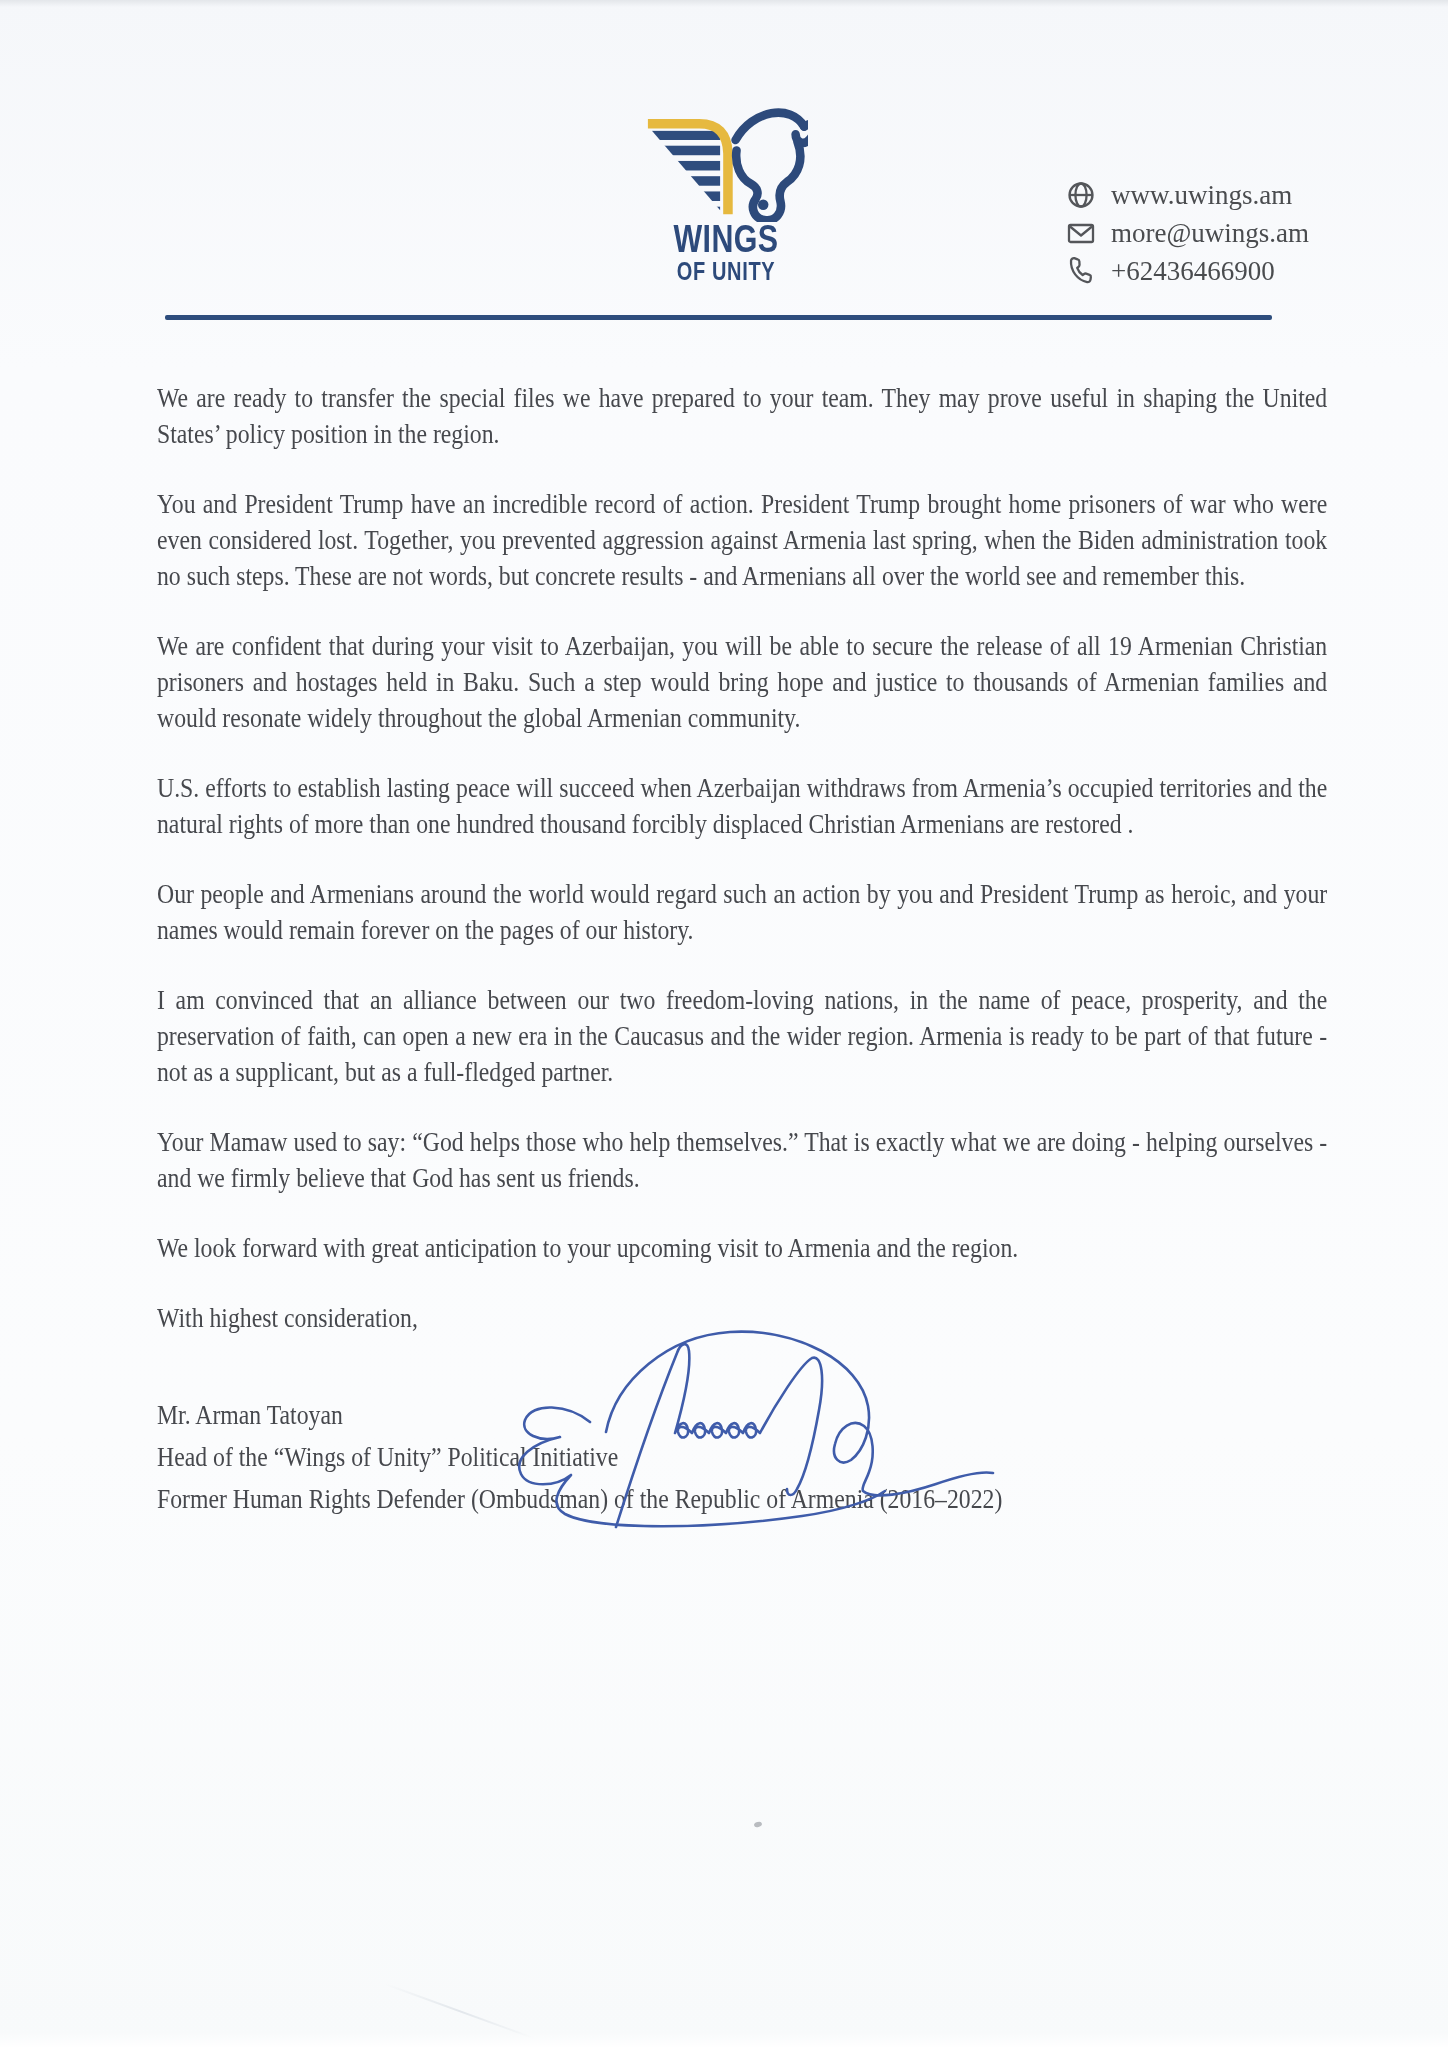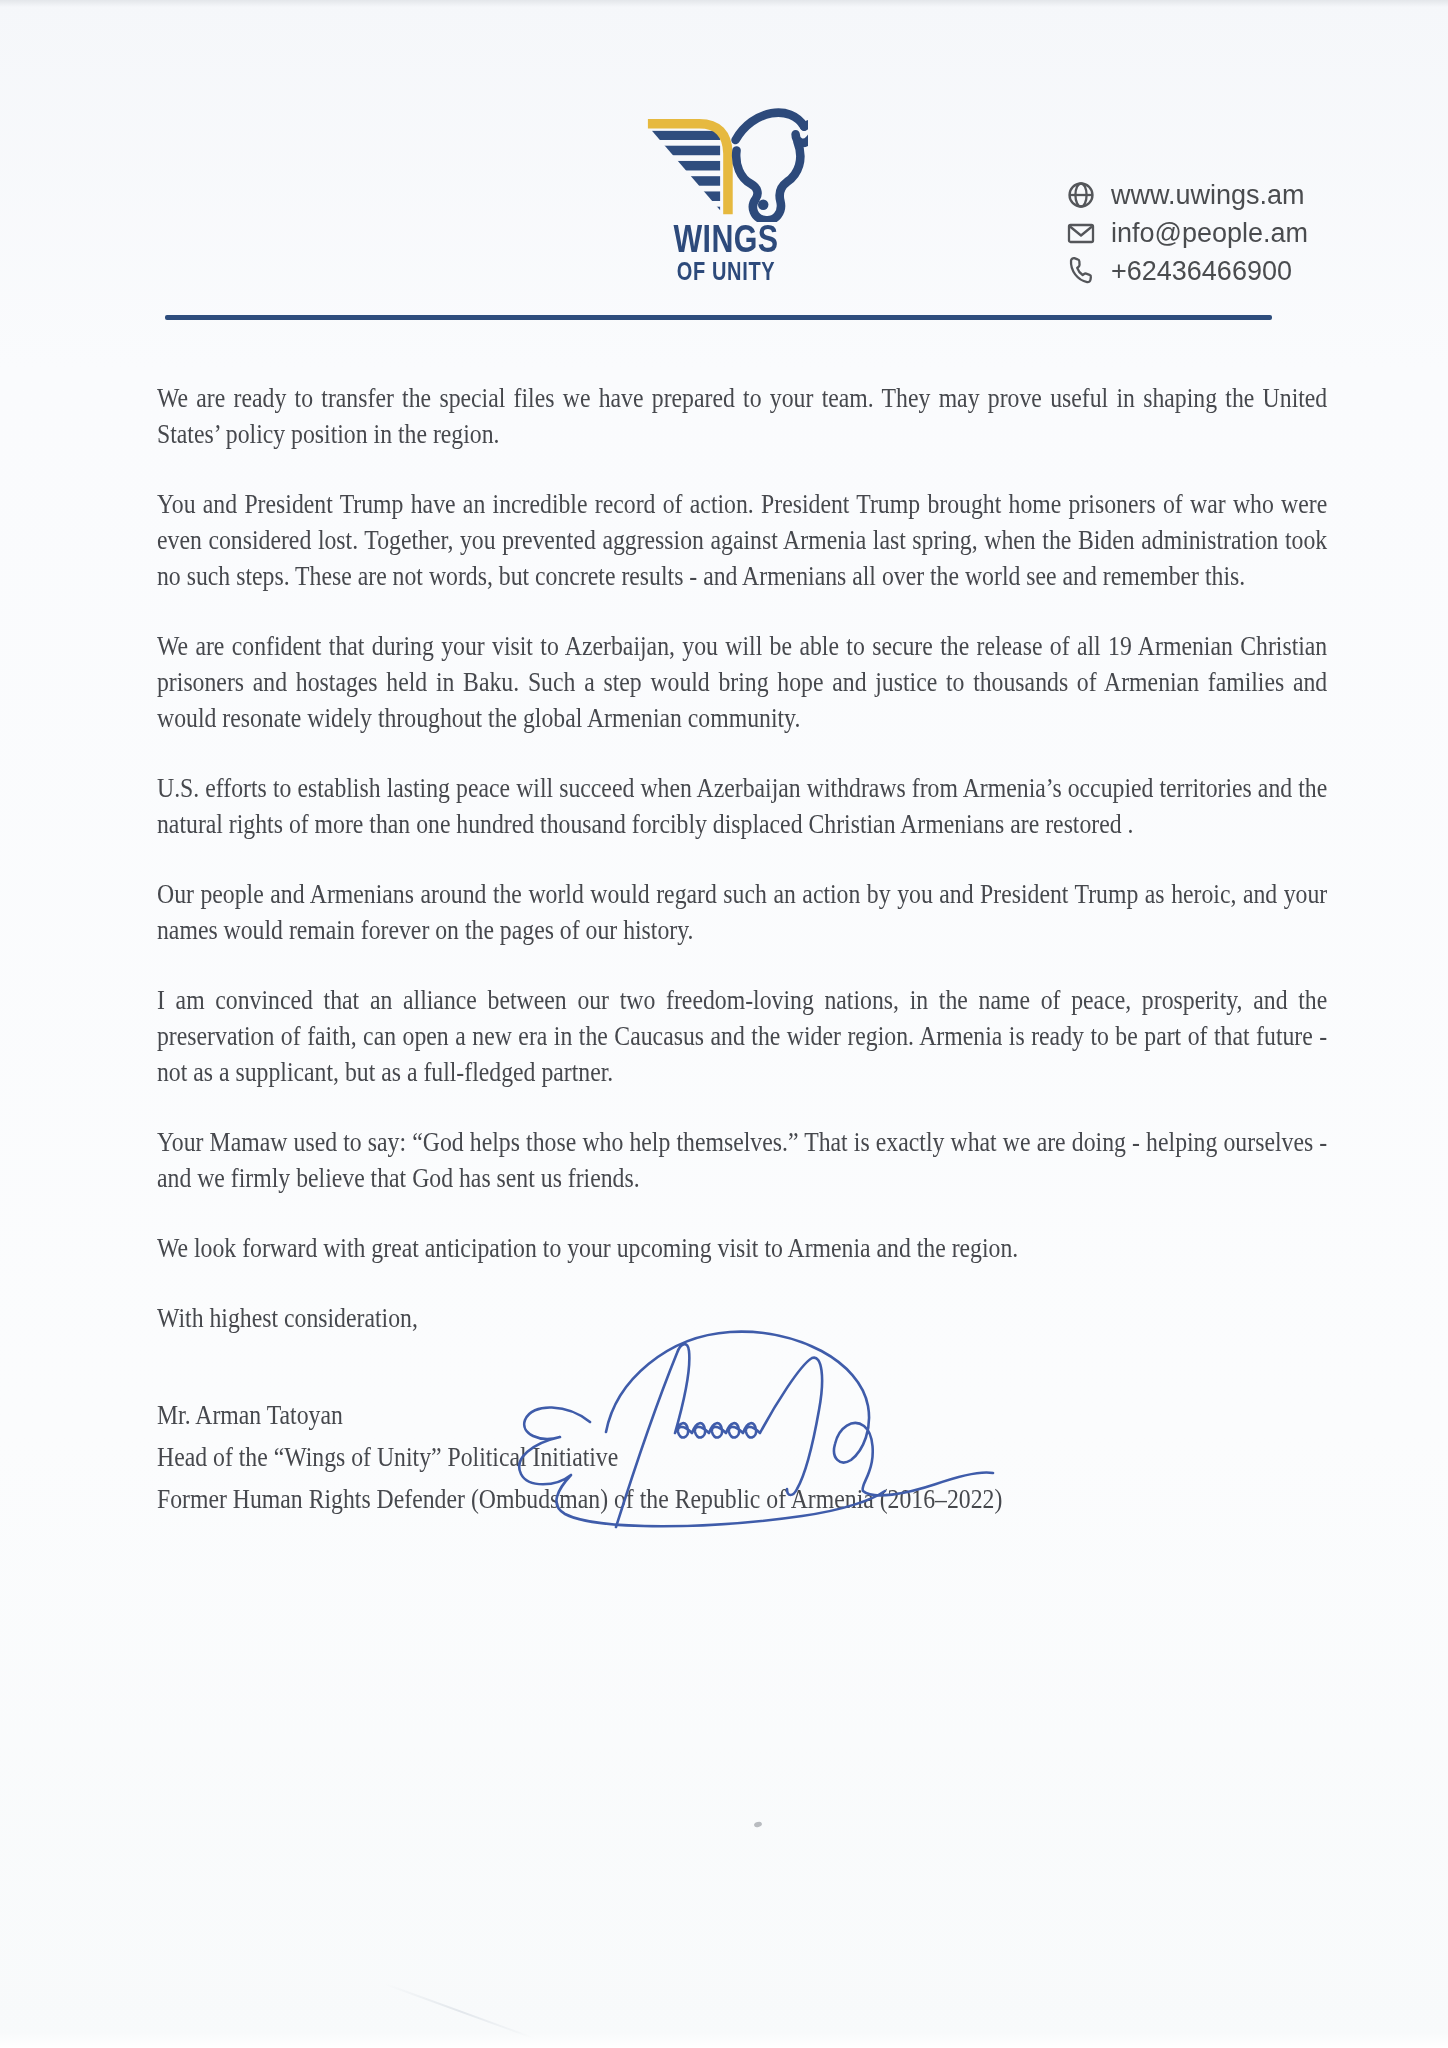--- a/index.html
+++ b/index.html
@@ -20,21 +20,21 @@
     position:absolute;bottom:0;left:0;width:100%;height:16px;
     background:linear-gradient(0deg,#ffffff,rgba(255,255,255,0));
   }
   
   .logo-icon{position:absolute;left:646px;top:98px;width:162px;height:124px;}
   .brand{position:absolute;left:606px;width:240px;text-align:center;
          font-family:"Liberation Sans", sans-serif;font-weight:bold;color:#2d4a7b;}
   .brand-1{top:218px;font-size:38px;letter-spacing:.5px;transform:scaleX(.8);}
   .brand-2{top:257px;font-size:25px;letter-spacing:.8px;transform:scaleX(.8);}
   .contact{position:absolute;left:1064px;top:176px;
-           font-family:Liberation Sans, sans-serif;color:#4a4c4f;font-size:27px;}
+           font-family:Liberation Serif, serif;color:#4a4c4f;font-size:27px;}
   .contact-row{display:flex;align-items:center;height:38px;}
   .contact-row .cicon{width:34px;height:30px;margin-right:13px;flex:0 0 34px;}
   .divider{position:absolute;left:165px;top:315px;width:1107px;height:5px;
            background:#2e4d7d;border-radius:2px;}
   
   .letter-body{
     position:absolute;left:157px;top:380px;width:1380px;
     transform:scaleX(.848);transform-origin:left top;
     color:#46484d;font-size:28px;line-height:36px;text-align:justify;
   }
@@ -91,21 +91,21 @@
         <line x1="3.5" y1="15" x2="26.5" y2="15"></line>
         <ellipse cx="15" cy="15" rx="5.6" ry="11.5"></ellipse>
       </svg>
       <span>www.uwings.am</span>
     </div>
     <div class="contact-row">
       <svg class="cicon" viewBox="0 0 30 30" fill="none" stroke="#54565a" stroke-width="2.3" stroke-linejoin="round">
         <rect x="3" y="7" width="24" height="17" rx="1.5"></rect>
         <polyline points="4,8.5 15,17.5 26,8.5"></polyline>
       </svg>
-      <span>info@people.am</span>
+      <span>more@uwings.am</span>
     </div>
     <div class="contact-row">
       <svg class="cicon" viewBox="0 0 30 30" fill="none" stroke="#54565a" stroke-width="2.3" stroke-linejoin="round">
         <path d="M6.6,3.2 C5,3.2 3.6,4.5 3.7,6.2 C4,11 6.2,15.6 9.7,19.1 C13.2,22.6 17.8,24.8 22.6,25.1 C24.3,25.2 25.6,23.8 25.6,22.2 L25.6,19.6 C25.6,18.6 24.9,17.8 24,17.6 L20.5,16.9 C19.8,16.8 19,17 18.5,17.5 L17.2,18.8 C14.4,17.4 12.2,15.2 10.8,12.4 L12.1,11.1 C12.6,10.6 12.8,9.8 12.7,9.1 L12,5.6 C11.8,4.7 11,4 10,4 Z" transform="rotate(8 15 15)"></path>
       </svg>
       <span>+62436466900</span>
     </div>
   </div>
 
   <div class="divider"></div>

